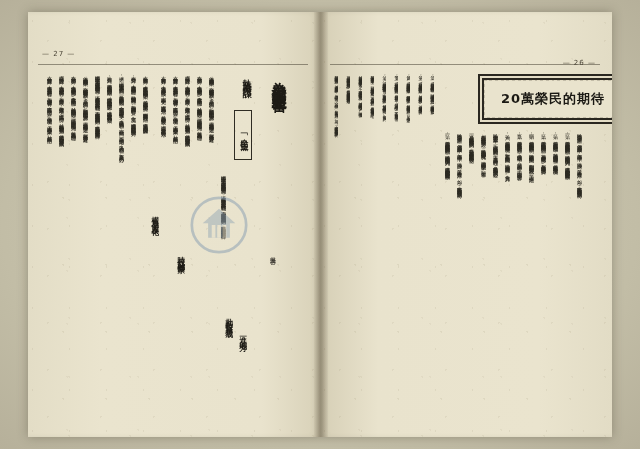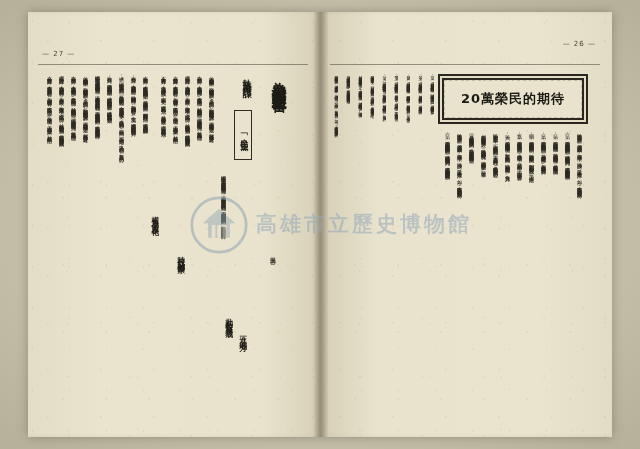--- a/index.html
+++ b/index.html
@@ -84,20 +84,21 @@
   .byline{position:absolute;writing-mode:vertical-rl;text-orientation:upright;font-size:6px;color:#33302a;letter-spacing:1px;}
 
   
   .titlebox{
     position:absolute;
     border:2px solid #2a2720;
     background:
       repeating-linear-gradient(45deg, rgba(40,38,30,.18) 0 2px, transparent 2px 4px),
       #e4ddc6;
     box-shadow:inset 0 0 0 2px #e4ddc6, inset 0 0 0 4px #2a2720;
+    margin-left:40px;
   }
   .titlebox .inner{
     position:absolute;inset:5px;
     background:#e9e3cd;
     display:flex;align-items:center;justify-content:center;
   }
   .titlebox .txt{
     writing-mode:horizontal-tb;
     font-size:13px;font-weight:bold;color:#1b1914;letter-spacing:1px;
     white-space:nowrap;
@@ -165,21 +166,21 @@
       <div class="col body-col" style="left:62px;top:60px;width:10px;height:292px;">中國國民黨第十三次全國代表大會已經於七月十四日圓滿閉幕，這次大會在我國近代政治史上具有劃時代的意義，它不僅是中國國民黨邁向新里程的開始，也是我國民主憲政發展史上的重要里程碑。</div>
       <div class="col body-col" style="left:50px;top:60px;width:10px;height:292px;">此次大會通過的政綱政策，充分顯示中國國民黨勇於革新、勇於承擔的決心，對於當前國家面臨的各項重大課題，均提出具體可行的因應之道，深獲各界好評與肯定。</div>
       <div class="col body-col" style="left:38px;top:60px;width:10px;height:292px;">在政治革新方面，大會決議加速民主化的腳步，健全政黨政治的運作，並積極推動各項法制的建立，使國家的民主憲政體制更臻完備，落實主權在民的理想。</div>
       <div class="col body-col" style="left:26px;top:60px;width:10px;height:292px;">在經濟建設方面，大會強調必須兼顧成長與公平，加強產業升級，改善投資環境，提高國民所得，並積極推動社會福利措施，使全體國民均能分享經濟發展的成果。</div>
       <div class="col body-col" style="left:14px;top:60px;width:10px;height:292px;">在社會建設方面，大會主張建立祥和安定的社會，加強倫理道德教育，提昇國民生活品質，改善治安環境，使人人皆能安居樂業，共創美好的生活。</div>
     </div>
 
     <div class="page right">
       <div class="grain"></div>
 
-      <div class="pageno" style="right:16px;top:28px;">— 26 —</div>
+      <div class="pageno" style="right:16px;top:47px;">— 26 —</div>
 
       <div class="rule" style="left:10px;top:52px;width:270px;height:1px;"></div>
 
       <div class="titlebox" style="left:118px;top:62px;width:146px;height:46px;">
         <div class="inner">
           <span class="txt">20萬榮民的期待</span>
         </div>
       </div>
 
       <div class="col body-col" style="left:252px;top:118px;width:10px;height:234px;">榮民是國家的資產，他們在過去的歲月中，為保衛國家、建設台灣，付出了青春與血汗。如今，二十萬榮民對政府有著殷切的期待。</div>
@@ -213,16 +214,15 @@
     <div class="logo">
       <svg viewBox="0 0 64 64" xmlns="http://www.w3.org/2000/svg">
         <circle cx="32" cy="32" r="30" fill="none" stroke="#8fa3b4" stroke-width="3"></circle>
         <path d="M32 14 L50 30 L44 30 L44 46 L20 46 L20 30 L14 30 Z" fill="#8fa3b4" opacity="0.85"></path>
         <rect x="24" y="32" width="4" height="14" fill="#e7e1cb"></rect>
         <rect x="30" y="32" width="4" height="14" fill="#e7e1cb"></rect>
         <rect x="36" y="32" width="4" height="14" fill="#e7e1cb"></rect>
       </svg>
     </div>
     <div class="wmtext">
-      <div class="cn">高雄市立歷史博物館</div>
     </div>
   </div>
 </div>
 
 </body></html>

